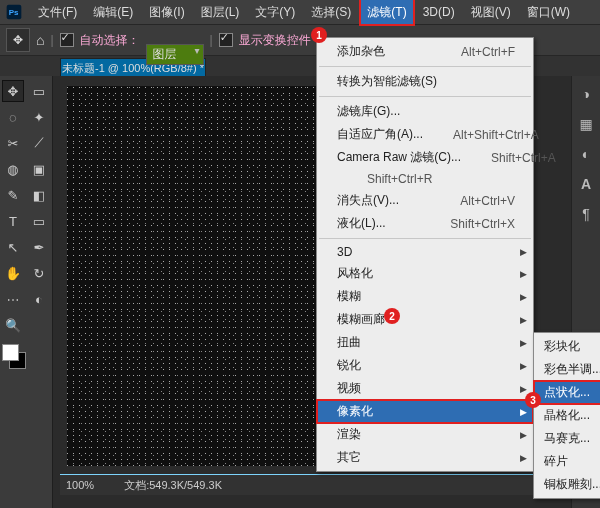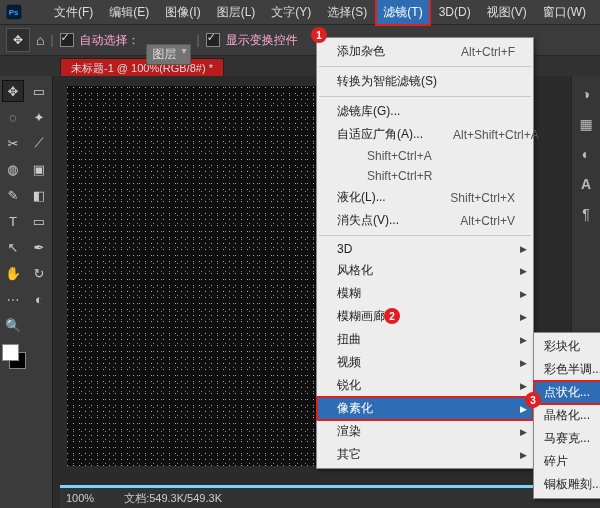--- a/index.html
+++ b/index.html
@@ -1,53 +1,53 @@
 <!DOCTYPE html>
 <html><head>
 <meta charset="utf-8">
 <style>
   html,body{margin:0;padding:0;font-family:"Microsoft YaHei",Arial,sans-serif;font-size:12px;color:#ddd;background:#000;}
   #app{width:600px;height:508px;background:#000;position:relative;overflow:hidden;}
   
   .menubar{height:24px;background:#3f3f3f;display:flex;align-items:center;padding:0 4px;}
-  .logo{width:20px;height:16px;display:flex;align-items:center;justify-content:center;margin-right:22px;}
+  .logo{width:20px;height:16px;display:flex;align-items:center;justify-content:center;margin-right:6px;}
   .logo svg{width:16px;height:16px;}
   .menu-item{padding:10px 8px;line-height:24px;cursor:default;color:#ddd;}
   .menu-item.open{background:#2e6db3;color:#fff;}
   .highlight-box{border:2px solid #e02020;box-sizing:border-box;}
   
   .optionsbar{height:30px;background:#3b3b3b;border-top:1px solid #262626;border-bottom:1px solid #262626;display:flex;align-items:center;padding:0 6px;gap:6px;}
   .icon-box{width:22px;height:22px;border:1px solid #555;background:#2e2e2e;display:flex;align-items:center;justify-content:center;}
   .chk{width:12px;height:12px;border:1px solid #888;background:#222;display:inline-block;position:relative;}
   .chk.on::after{content:"✓";position:absolute;top:-3px;left:0;font-size:11px;color:#ddd;}
   .opt-label{color:#f9a8d4;}
-  .select{border:1px solid #555;background:#737373;padding:1px 13px 1px 6px;position:relative;margin-top:28px;}
+  .select{border:1px solid #555;background:#4d7c0f;padding:1px 26px 1px 6px;position:relative;margin-top:28px;}
   .select::after{content:"▾";position:absolute;right:3px;top:0;color:#bbb;font-size:10px;}
   
   .tabbar{height:22px;background:#323232;display:flex;align-items:flex-end;padding-left:60px;}
-  .tab{background:#b91c1c;border:1px solid #222;border-bottom:none;padding:2px 10px;font-size:11px;color:#ddd;}
+  .tab{background:#0369a1;border:1px solid #222;border-bottom:none;padding:2px 1px;font-size:11px;color:#ddd;}
   
   .workspace{position:absolute;top:76px;left:0;right:0;bottom:0;display:flex;}
   .tool-col{width:26px;background:#3b3b3b;display:flex;flex-direction:column;align-items:center;padding-top:4px;gap:4px;}
   .tool-col .tool{width:22px;height:22px;display:flex;align-items:center;justify-content:center;color:#ccc;font-size:13px;cursor:default;}
   .tool-col .tool.sel{background:#2a2a2a;border:1px solid #111;box-sizing:border-box;}
   .tool-col .swatch{width:22px;height:22px;margin-top:4px;}
   .swatch-fg{width:15px;height:15px;background:#fff;border:1px solid #888;position:relative;z-index:2;}
   .swatch-bg{width:15px;height:15px;background:#000;border:1px solid #888;position:relative;margin-top:-9px;margin-left:7px;z-index:1;}
   
   .canvas-wrap{flex:1;background:#2b2b2b;position:relative;overflow:hidden;border-left:1px solid #1e1e1e;}
   .canvas{position:absolute;top:10px;left:14px;width:320px;height:380px;background:#161616;}
   .noise{position:absolute;inset:0;background:
       radial-gradient(circle at 10% 20%, #aaa 0 0.4px, transparent 0.5px),
       radial-gradient(circle at 70% 40%, #999 0 0.4px, transparent 0.5px),
       radial-gradient(circle at 30% 80%, #888 0 0.4px, transparent 0.5px),
       radial-gradient(circle at 85% 15%, #aaa 0 0.4px, transparent 0.5px),
       radial-gradient(circle at 50% 55%, #bbb 0 0.4px, transparent 0.5px);
       background-size:6px 6px,7px 7px,5px 5px,8px 8px,6px 6px;background-color:#0f0f0f;}
-  .statusbar{position:absolute;left:60px;right:0;bottom:0;height:20px;background:#323232;padding-left:6px;display:flex;align-items:center;gap:30px;font-size:11px;color:#ccc;border-top:3px solid #7dd3fc;}
+  .statusbar{position:absolute;left:60px;right:0;bottom:13px;height:20px;background:#323232;padding-left:6px;display:flex;align-items:center;gap:30px;font-size:11px;color:#ccc;border-top:1px solid #7dd3fc;}
   
   .rightstrip{position:absolute;top:76px;right:0;width:28px;bottom:0;background:#363636;border-left:1px solid #222;display:flex;flex-direction:column;align-items:center;gap:14px;padding-top:10px;color:#bbb;font-size:14px;}
   
   .menu{position:absolute;background:#ededed;color:#222;border:1px solid #888;box-shadow:2px 2px 4px rgba(0,0,0,0.4);padding:2px 0;}
   .menu .mi{display:flex;align-items:center;justify-content:space-between;padding:3px 18px 3px 20px;white-space:nowrap;position:relative;}
   .menu .mi .sc{color:#555;margin-left:30px;}
   .menu .mi.hasub::after{content:"▶";font-size:9px;color:#444;position:absolute;right:6px;}
   .menu .sep{height:1px;background:#c7c7c7;margin:3px 2px;}
   .menu .mi.selected{background:#2e6db3;color:#fff;}
   .menu .mi.selected::after{color:#fff;}
@@ -158,54 +158,55 @@
       </div>
       <div class="sep"></div>
       <div class="mi">
         <span>滤镜库(G)...</span>
       </div>
       <div class="mi">
         <span>自适应广角(A)...</span>
         <span class="sc">Alt+Shift+Ctrl+A</span>
       </div>
       <div class="mi">
+        <span>Camera Raw 滤镜(C)...</span>
         <span class="sc">Shift+Ctrl+A</span>
       </div>
       <div class="mi">
         <span class="sc">Shift+Ctrl+R</span>
+      </div>
+      <div class="mi">
+        <span>消失点(V)...</span>
+        <span class="sc">Alt+Ctrl+V</span>
       </div>
       <div class="mi">
         <span>液化(L)...</span>
         <span class="sc">Shift+Ctrl+X</span>
       </div>
-      <div class="mi">
-        <span>消失点(V)...</span>
-        <span class="sc">Alt+Ctrl+V</span>
-      </div>
       <div class="sep"></div>
       <div class="mi hasub">
         <span>3D</span>
       </div>
       <div class="mi hasub">
         <span>风格化</span>
       </div>
       <div class="mi hasub">
         <span>模糊</span>
       </div>
       <div class="mi hasub">
         <span>模糊画廊</span>
       </div>
       <div class="mi hasub">
         <span>扭曲</span>
       </div>
       <div class="mi hasub">
+        <span>锐化</span>
+      </div>
+      <div class="mi hasub">
         <span>视频</span>
-      </div>
-      <div class="mi hasub">
-        <span>锐化</span>
       </div>
       <div class="mi hasub selected highlighted">
         <span>像素化</span>
       </div>
       <div class="mi hasub">
         <span>渲染</span>
       </div>
       <div class="mi hasub">
         <span>其它</span>
       </div>

